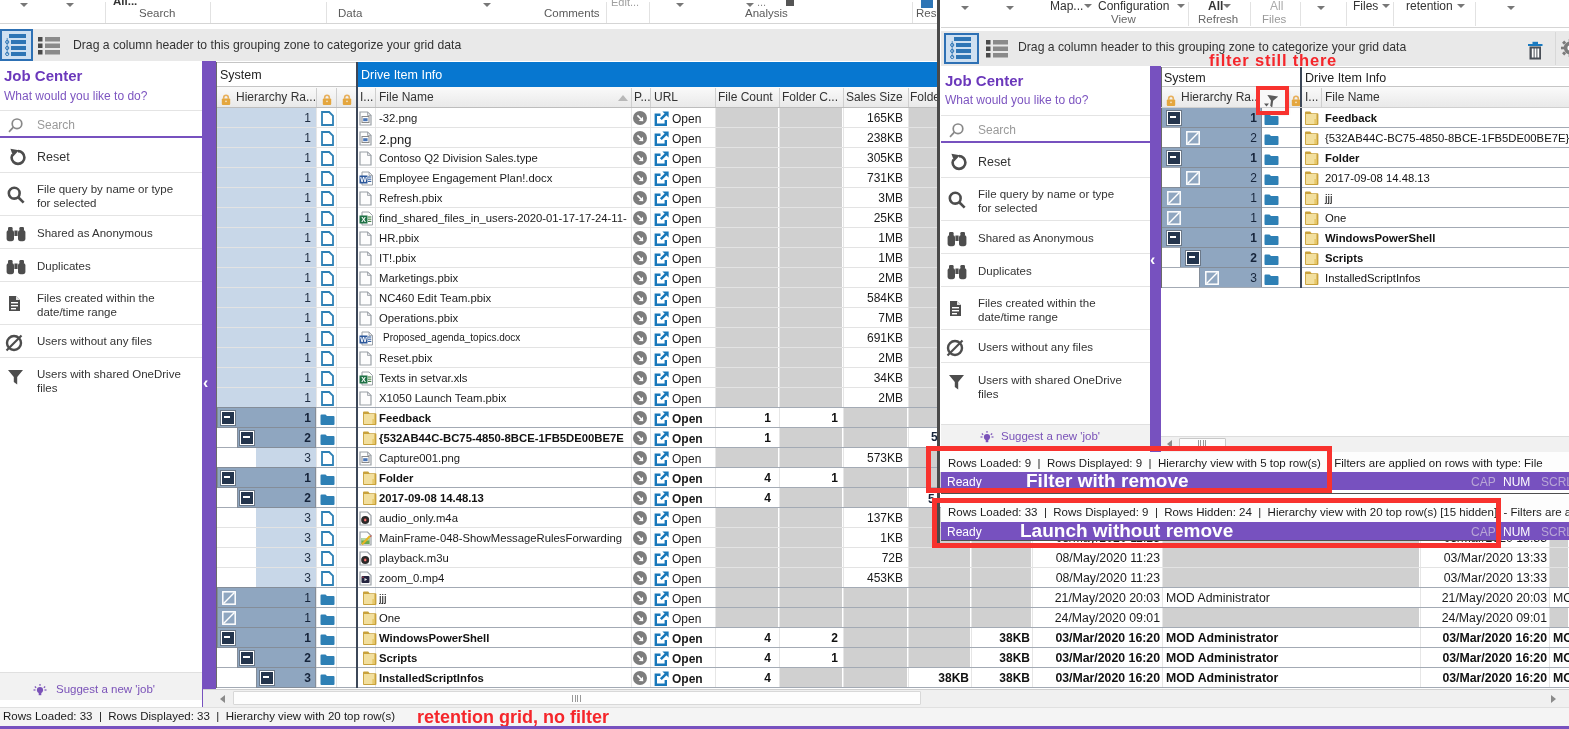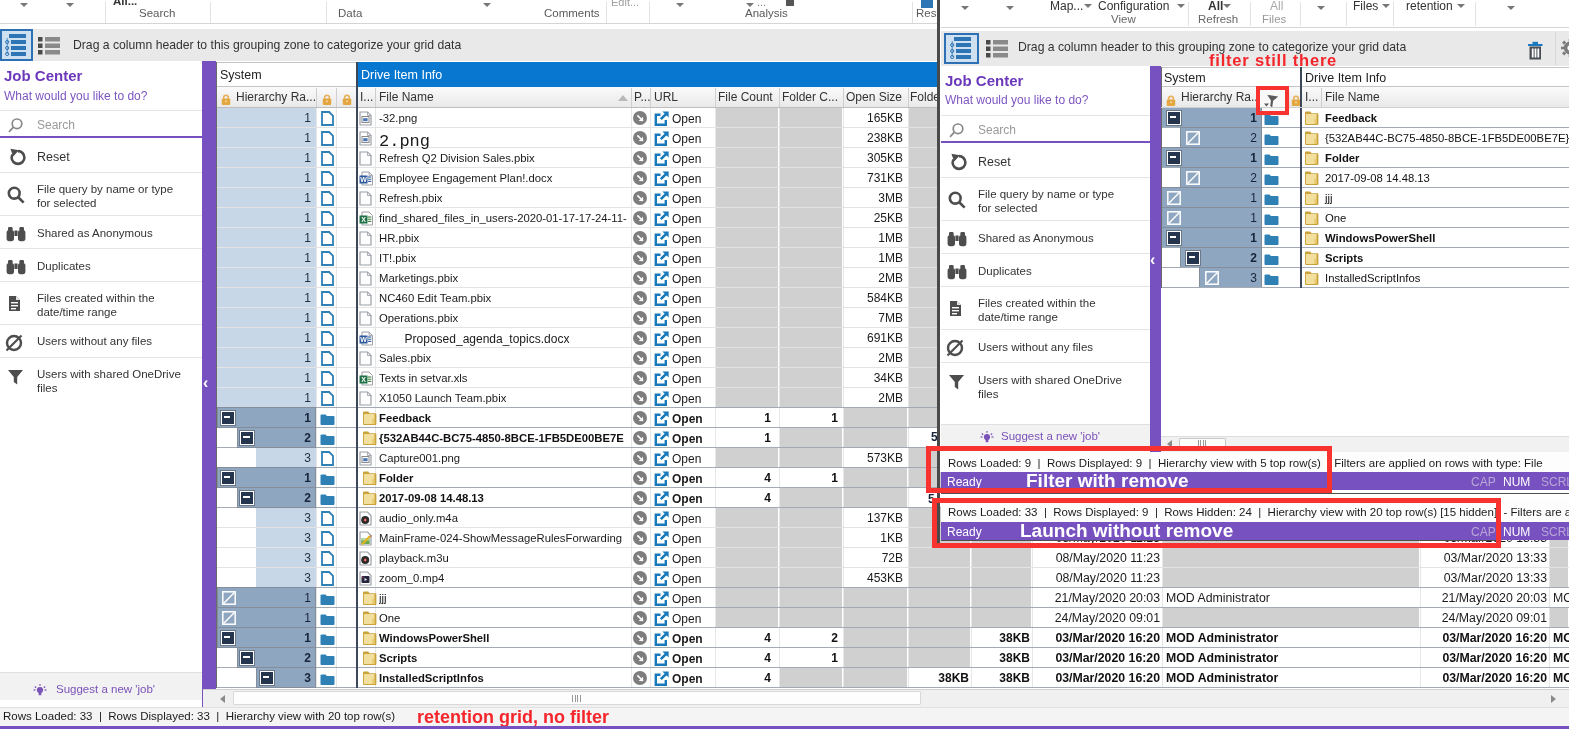--- a/index.html
+++ b/index.html
@@ -163,21 +163,21 @@
       <rect x="0.8" y="4.6" width="8.4" height="6.4" rx="1" fill="#e4a63e"></rect>
       <circle cx="5" cy="7.3" r="0.9" fill="#f6e3c2"></circle>
     </svg></div>
 <div style="position:absolute;left:360px;top:90px;font-size:12px;color:#333;white-space:nowrap;">I...</div>
 <div style="position:absolute;left:379px;top:90px;font-size:12px;color:#333;white-space:nowrap;">File Name</div>
 <div style="position:absolute;left:618px;top:95px;width:0;height:0;border-left:5px solid transparent;border-right:5px solid transparent;border-bottom:6px solid #b8b8b8;"></div>
 <div style="position:absolute;left:634px;top:90px;font-size:12px;color:#333;white-space:nowrap;">P...</div>
 <div style="position:absolute;left:654px;top:90px;font-size:12px;color:#333;white-space:nowrap;">URL</div>
 <div style="position:absolute;left:718px;top:90px;font-size:12px;color:#333;white-space:nowrap;">File Count</div>
 <div style="position:absolute;left:782px;top:90px;font-size:12px;color:#333;white-space:nowrap;">Folder C...</div>
-<div style="position:absolute;left:846px;top:90px;font-size:12px;color:#333;white-space:nowrap;">Open Size</div>
+<div style="position:absolute;left:846px;top:90px;font-size:12px;color:#333;white-space:nowrap;">Sales Size</div>
 <div style="position:absolute;left:910px;top:90px;font-size:12px;color:#333;white-space:nowrap;">Folde</div>
 <div style="position:absolute;left:316px;top:108px;width:1px;height:580px;background:#e6e6e6;"></div>
 <div style="position:absolute;left:336px;top:108px;width:1px;height:580px;background:#e6e6e6;"></div>
 <div style="position:absolute;left:356px;top:108px;width:1px;height:580px;background:#e6e6e6;"></div>
 <div style="position:absolute;left:375px;top:108px;width:1px;height:580px;background:#e6e6e6;"></div>
 <div style="position:absolute;left:631px;top:108px;width:1px;height:580px;background:#e6e6e6;"></div>
 <div style="position:absolute;left:650px;top:108px;width:1px;height:580px;background:#e6e6e6;"></div>
 <div style="position:absolute;left:715px;top:108px;width:1px;height:580px;background:#e6e6e6;"></div>
 <div style="position:absolute;left:779px;top:108px;width:1px;height:580px;background:#e6e6e6;"></div>
 <div style="position:absolute;left:843px;top:108px;width:1px;height:580px;background:#e6e6e6;"></div>
@@ -276,21 +276,21 @@
   </div>
 <div style="position:absolute;left:321px;top:130.5px;width:13px;height:15px;"><svg width="13" height="15" viewBox="0 0 13 15">
       <path d="M1 1 h7.2 l3.8 3.8 v9.2 h-11 z" fill="#fff" stroke="#2e80b5" stroke-width="1.8"></path>
     </svg></div>
 <div style="position:absolute;left:359px;top:130.5px;width:13px;height:15px;"><svg width="13" height="15" viewBox="0 0 13 15">
       <path d="M1 1 h7.5 l3.5 3.5 v9.5 h-11 z" fill="#fdfdfd" stroke="#9aa0a6" stroke-width="1.2"></path>
       <path d="M8.5 1 l3.5 3.5 h-3.5 z" fill="#e8eaed" stroke="#9aa0a6" stroke-width="0.8"></path>
       <rect x="3" y="5.5" width="7" height="6" fill="#fff" stroke="#8a8a8a" stroke-width="1"></rect>
       <rect x="4.2" y="7.2" width="4.4" height="3" fill="#4a76b8"></rect>
     </svg></div>
-<div style="position:absolute;left:379px;top:132px;font-size:17px;color:#1a1a1a;width:250px;overflow:hidden;white-space:nowrap;font-family:Liberation Mono, monospace;">2.png</div>
+<div style="position:absolute;left:379px;top:132px;font-size:13px;color:#1a1a1a;width:250px;overflow:hidden;white-space:nowrap;">2.png</div>
 <div style="position:absolute;left:633px;top:130.5px;width:14px;height:14px;"><svg width="14" height="14" viewBox="0 0 14 14">
       <circle cx="7" cy="7" r="7" fill="#7d7d7d"></circle>
       <line x1="4.4" y1="4.4" x2="8" y2="8" stroke="#fff" stroke-width="1.7"></line>
       <polygon points="10.3,10.3 9.9,5.7 5.7,9.9" fill="#fff"></polygon>
     </svg></div>
 <div style="position:absolute;left:654px;top:130.5px;width:15.5px;height:15.5px;"><svg width="15.5" height="15.5" viewBox="0 0 15.5 15.5">
       <path d="M11.8 9 v4.7 h-10 v-10 H6.5" fill="none" stroke="#1878ba" stroke-width="2.4"></path>
       <line x1="6.8" y1="8.2" x2="12.2" y2="2.8" stroke="#1878ba" stroke-width="2.6"></line>
       <polygon points="14.6,0.4 14.6,6.6 8.4,0.4" fill="#1878ba"></polygon>
     </svg></div>
@@ -310,21 +310,21 @@
 <div style="position:absolute;left:311px;top:151px;width:0;">
     <span style="position:absolute;right:0;font-size:12px;color:#1f2d42;white-space:nowrap;">1</span>
   </div>
 <div style="position:absolute;left:321px;top:150.5px;width:13px;height:15px;"><svg width="13" height="15" viewBox="0 0 13 15">
       <path d="M1 1 h7.2 l3.8 3.8 v9.2 h-11 z" fill="#fff" stroke="#2e80b5" stroke-width="1.8"></path>
     </svg></div>
 <div style="position:absolute;left:359px;top:150.5px;width:13px;height:15px;"><svg width="13" height="15" viewBox="0 0 13 15">
       <path d="M1 1 h7.5 l3.5 3.5 v9.5 h-11 z" fill="#fdfdfd" stroke="#9aa0a6" stroke-width="1.2"></path>
       <path d="M8.5 1 l3.5 3.5 h-3.5 z" fill="#e8eaed" stroke="#9aa0a6" stroke-width="0.8"></path>
     </svg></div>
-<div style="position:absolute;left:379px;top:152px;font-size:11.3px;color:#1a1a1a;width:250px;overflow:hidden;white-space:nowrap;">Refresh Q2 Division Sales.pbix</div>
+<div style="position:absolute;left:379px;top:152px;font-size:11.3px;color:#1a1a1a;width:250px;overflow:hidden;white-space:nowrap;">Contoso Q2 Division Sales.type</div>
 <div style="position:absolute;left:633px;top:150.5px;width:14px;height:14px;"><svg width="14" height="14" viewBox="0 0 14 14">
       <circle cx="7" cy="7" r="7" fill="#7d7d7d"></circle>
       <line x1="4.4" y1="4.4" x2="8" y2="8" stroke="#fff" stroke-width="1.7"></line>
       <polygon points="10.3,10.3 9.9,5.7 5.7,9.9" fill="#fff"></polygon>
     </svg></div>
 <div style="position:absolute;left:654px;top:150.5px;width:15.5px;height:15.5px;"><svg width="15.5" height="15.5" viewBox="0 0 15.5 15.5">
       <path d="M11.8 9 v4.7 h-10 v-10 H6.5" fill="none" stroke="#1878ba" stroke-width="2.4"></path>
       <line x1="6.8" y1="8.2" x2="12.2" y2="2.8" stroke="#1878ba" stroke-width="2.6"></line>
       <polygon points="14.6,0.4 14.6,6.6 8.4,0.4" fill="#1878ba"></polygon>
     </svg></div>
@@ -636,21 +636,21 @@
       <path d="M3 1 h7 l3.5 3.5 v9.5 h-10.5 z" fill="#fdfdfd" stroke="#9aa0a6" stroke-width="1"></path>
       <path d="M10 1 l3.5 3.5 h-3.5 z" fill="#e8eaed" stroke="#9aa0a6" stroke-width="0.8"></path>
       <g stroke="#2f5c9e" stroke-width="1.1">
         <line x1="9" y1="6" x2="12.3" y2="6"></line>
         <line x1="9" y1="8.2" x2="12.3" y2="8.2"></line>
         <line x1="9" y1="10.4" x2="12.3" y2="10.4"></line>
       </g>
       <rect x="0.5" y="4.5" width="8" height="8" fill="#2b579a"></rect>
       <text x="4.5" y="11" font-size="7" font-weight="bold" fill="#fff" text-anchor="middle" font-family="Liberation Sans">W</text>
     </svg></div>
-<div style="position:absolute;left:362px;top:332px;font-size:12px;color:#1a1a1a;width:250px;overflow:hidden;white-space:nowrap;text-align:center;">Proposed_agenda_topics.docx</div>
+<div style="position:absolute;left:383px;top:332px;font-size:10px;color:#1a1a1a;width:250px;overflow:hidden;white-space:nowrap;">Proposed_agenda_topics.docx</div>
 <div style="position:absolute;left:633px;top:330.5px;width:14px;height:14px;"><svg width="14" height="14" viewBox="0 0 14 14">
       <circle cx="7" cy="7" r="7" fill="#7d7d7d"></circle>
       <line x1="4.4" y1="4.4" x2="8" y2="8" stroke="#fff" stroke-width="1.7"></line>
       <polygon points="10.3,10.3 9.9,5.7 5.7,9.9" fill="#fff"></polygon>
     </svg></div>
 <div style="position:absolute;left:654px;top:330.5px;width:15.5px;height:15.5px;"><svg width="15.5" height="15.5" viewBox="0 0 15.5 15.5">
       <path d="M11.8 9 v4.7 h-10 v-10 H6.5" fill="none" stroke="#1878ba" stroke-width="2.4"></path>
       <line x1="6.8" y1="8.2" x2="12.2" y2="2.8" stroke="#1878ba" stroke-width="2.6"></line>
       <polygon points="14.6,0.4 14.6,6.6 8.4,0.4" fill="#1878ba"></polygon>
     </svg></div>
@@ -670,21 +670,21 @@
 <div style="position:absolute;left:311px;top:351px;width:0;">
     <span style="position:absolute;right:0;font-size:12px;color:#1f2d42;white-space:nowrap;">1</span>
   </div>
 <div style="position:absolute;left:321px;top:350.5px;width:13px;height:15px;"><svg width="13" height="15" viewBox="0 0 13 15">
       <path d="M1 1 h7.2 l3.8 3.8 v9.2 h-11 z" fill="#fff" stroke="#2e80b5" stroke-width="1.8"></path>
     </svg></div>
 <div style="position:absolute;left:359px;top:350.5px;width:13px;height:15px;"><svg width="13" height="15" viewBox="0 0 13 15">
       <path d="M1 1 h7.5 l3.5 3.5 v9.5 h-11 z" fill="#fdfdfd" stroke="#9aa0a6" stroke-width="1.2"></path>
       <path d="M8.5 1 l3.5 3.5 h-3.5 z" fill="#e8eaed" stroke="#9aa0a6" stroke-width="0.8"></path>
     </svg></div>
-<div style="position:absolute;left:379px;top:352px;font-size:11.3px;color:#1a1a1a;width:250px;overflow:hidden;white-space:nowrap;">Sales.pbix</div>
+<div style="position:absolute;left:379px;top:352px;font-size:11.3px;color:#1a1a1a;width:250px;overflow:hidden;white-space:nowrap;">Reset.pbix</div>
 <div style="position:absolute;left:633px;top:350.5px;width:14px;height:14px;"><svg width="14" height="14" viewBox="0 0 14 14">
       <circle cx="7" cy="7" r="7" fill="#7d7d7d"></circle>
       <line x1="4.4" y1="4.4" x2="8" y2="8" stroke="#fff" stroke-width="1.7"></line>
       <polygon points="10.3,10.3 9.9,5.7 5.7,9.9" fill="#fff"></polygon>
     </svg></div>
 <div style="position:absolute;left:654px;top:350.5px;width:15.5px;height:15.5px;"><svg width="15.5" height="15.5" viewBox="0 0 15.5 15.5">
       <path d="M11.8 9 v4.7 h-10 v-10 H6.5" fill="none" stroke="#1878ba" stroke-width="2.4"></path>
       <line x1="6.8" y1="8.2" x2="12.2" y2="2.8" stroke="#1878ba" stroke-width="2.6"></line>
       <polygon points="14.6,0.4 14.6,6.6 8.4,0.4" fill="#1878ba"></polygon>
     </svg></div>
@@ -1005,21 +1005,21 @@
 <div style="position:absolute;left:321px;top:530.5px;width:13px;height:15px;"><svg width="13" height="15" viewBox="0 0 13 15">
       <path d="M1 1 h7.2 l3.8 3.8 v9.2 h-11 z" fill="#fff" stroke="#2e80b5" stroke-width="1.8"></path>
     </svg></div>
 <div style="position:absolute;left:359px;top:530.5px;width:13px;height:15px;"><svg width="13" height="15" viewBox="0 0 13 15">
       <path d="M1 1 h7.5 l3.5 3.5 v9.5 h-11 z" fill="#fdfdfd" stroke="#9aa0a6" stroke-width="1.2"></path>
       <rect x="2.2" y="7" width="8.5" height="6" fill="#6aa84f"></rect>
       <rect x="2.2" y="7" width="8.5" height="2.5" fill="#b6d7a8"></rect>
       <line x1="3" y1="13.5" x2="11" y2="5" stroke="#e6b422" stroke-width="2"></line>
       <polygon points="11.8,4 12.8,5 11,6.2" fill="#c9352b"></polygon>
     </svg></div>
-<div style="position:absolute;left:379px;top:532px;font-size:11.3px;color:#1a1a1a;width:250px;overflow:hidden;white-space:nowrap;">MainFrame-024-ShowMessageRulesForwarding</div>
+<div style="position:absolute;left:379px;top:532px;font-size:11.3px;color:#1a1a1a;width:250px;overflow:hidden;white-space:nowrap;">MainFrame-048-ShowMessageRulesForwarding</div>
 <div style="position:absolute;left:633px;top:530.5px;width:14px;height:14px;"><svg width="14" height="14" viewBox="0 0 14 14">
       <circle cx="7" cy="7" r="7" fill="#7d7d7d"></circle>
       <line x1="4.4" y1="4.4" x2="8" y2="8" stroke="#fff" stroke-width="1.7"></line>
       <polygon points="10.3,10.3 9.9,5.7 5.7,9.9" fill="#fff"></polygon>
     </svg></div>
 <div style="position:absolute;left:654px;top:530.5px;width:15.5px;height:15.5px;"><svg width="15.5" height="15.5" viewBox="0 0 15.5 15.5">
       <path d="M11.8 9 v4.7 h-10 v-10 H6.5" fill="none" stroke="#1878ba" stroke-width="2.4"></path>
       <line x1="6.8" y1="8.2" x2="12.2" y2="2.8" stroke="#1878ba" stroke-width="2.6"></line>
       <polygon points="14.6,0.4 14.6,6.6 8.4,0.4" fill="#1878ba"></polygon>
     </svg></div>

